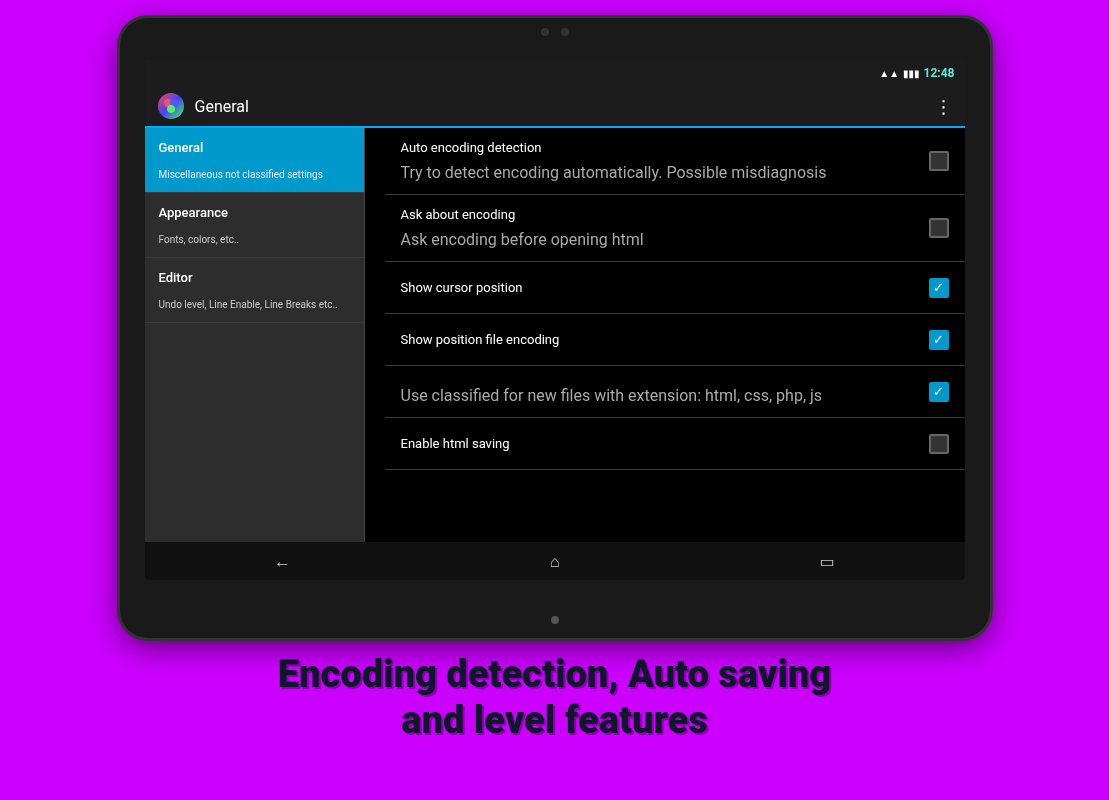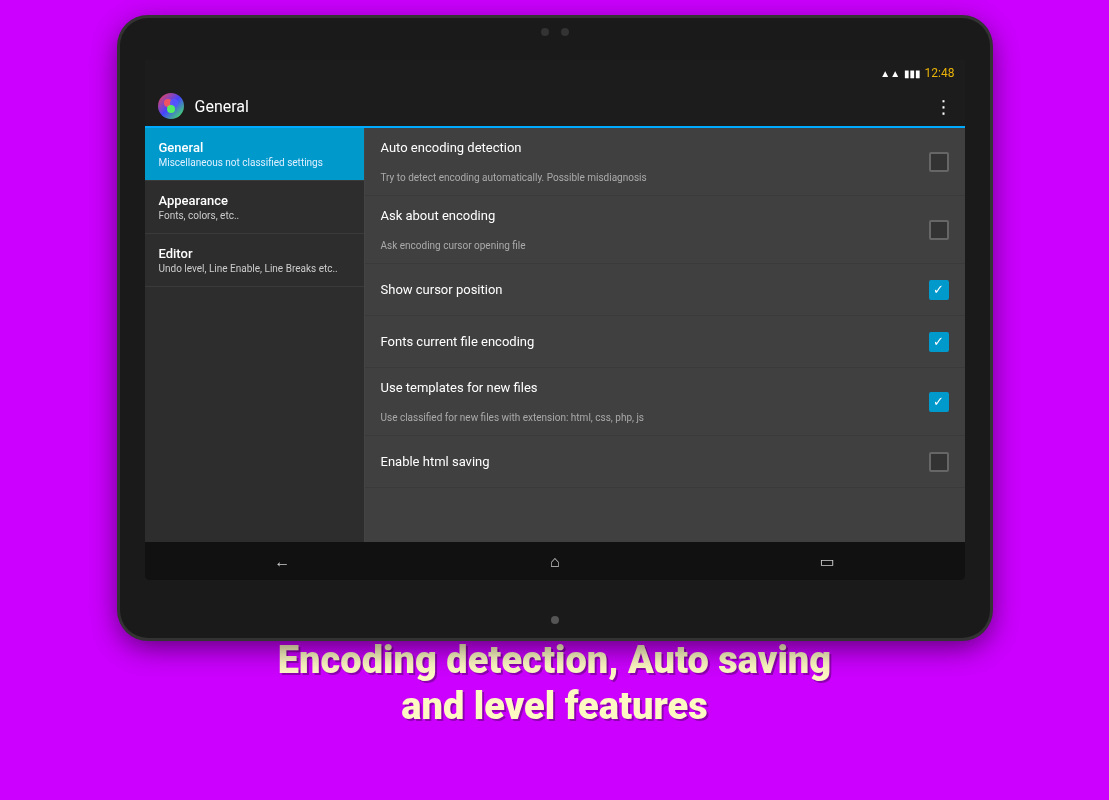--- a/index.html
+++ b/index.html
@@ -67,23 +67,23 @@
       padding: 0 10px;
       gap: 6px;
       flex-shrink: 0;
     }
     .status-icons {
       display: flex;
       align-items: center;
       gap: 4px;
     }
     .status-time {
-      color: #eab308;
+      color: #5eead4;
       font-size: 12px;
-      font-weight: normal;
+      font-weight: bold;
     }
     .wifi-icon {
       color: #fff;
       font-size: 10px;
     }
     .battery-icon {
       color: #fff;
       font-size: 10px;
     }
 
@@ -149,31 +149,32 @@
       background: #0099cc;
     }
     .nav-item-title {
       font-size: 13px;
       color: #fff;
       font-weight: 500;
     }
     .nav-item-subtitle {
       font-size: 10px;
       color: #ccc;
-      margin-top: 2px;
+      margin-top: 14px;
     }
     .nav-item.active .nav-item-subtitle {
       color: #e0f0ff;
     }
 
     
     .settings-panel {
       flex: 1;
-      background: #404040;
+      background: #000000;
       overflow-y: auto;
+      padding-left: 20px;
     }
 
     .setting-row {
       display: flex;
       align-items: center;
       padding: 12px 16px;
       border-bottom: 1px solid #3a3a3a;
       min-height: 52px;
     }
     .setting-row.disabled {
@@ -181,23 +182,23 @@
     }
     .setting-text {
       flex: 1;
     }
     .setting-title {
       font-size: 13px;
       color: #fff;
       font-weight: 400;
     }
     .setting-subtitle {
-      font-size: 10px;
+      font-size: 16px;
       color: #aaa;
-      margin-top: 17px;
+      margin-top: 8px;
     }
     .checkbox {
       width: 20px;
       height: 20px;
       border: 2px solid #666;
       background: #333;
       border-radius: 2px;
       display: flex;
       align-items: center;
       justify-content: center;
@@ -237,21 +238,22 @@
       border-radius: 50%;
       position: absolute;
       bottom: 14px;
       left: 50%;
       transform: translateX(-50%);
     }
 
     
     .promo-text {
       text-align: center;
-      color: #fef9c3;
+      margin-top: 14px;
+      color: #0f172a;
       font-weight: 900;
       font-size: 38px;
       line-height: 1.2;
       text-shadow: 2px 2px 0 rgba(0,0,0,0.3);
     }
   </style>
 </head>
 <body>
 
 <div class="tablet-shell">
@@ -311,53 +313,52 @@
     </div>
 
       <div class="checkbox ">
         
       </div>
 
   </div>
           <div class="setting-row">
     <div class="setting-text">
       <div class="setting-title">Ask about encoding</div>
-      <div class="setting-subtitle">Ask encoding cursor opening file</div>
+      <div class="setting-subtitle">Ask encoding before opening html</div>
     </div>
 
       <div class="checkbox ">
         
       </div>
 
   </div>
           <div class="setting-row">
     <div class="setting-text">
       <div class="setting-title">Show cursor position</div>
 
     </div>
 
       <div class="checkbox checked">
         <span class="checkmark">✓</span>
       </div>
 
   </div>
           <div class="setting-row">
     <div class="setting-text">
-      <div class="setting-title">Fonts current file encoding</div>
+      <div class="setting-title">Show position file encoding</div>
 
     </div>
 
       <div class="checkbox checked">
         <span class="checkmark">✓</span>
       </div>
 
   </div>
           <div class="setting-row">
     <div class="setting-text">
-      <div class="setting-title">Use templates for new files</div>
       <div class="setting-subtitle">Use classified for new files with extension: html, css, php, js</div>
     </div>
 
       <div class="checkbox checked">
         <span class="checkmark">✓</span>
       </div>
 
   </div>
           <div class="setting-row">
     <div class="setting-text">

